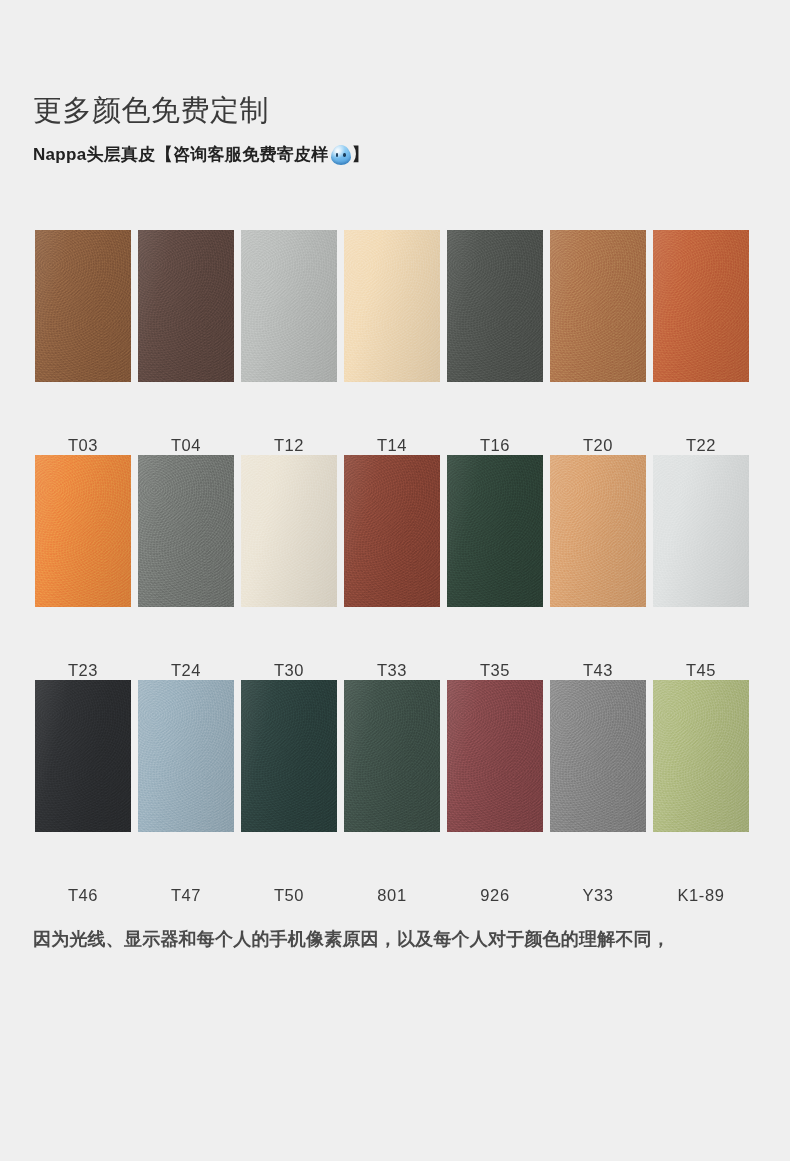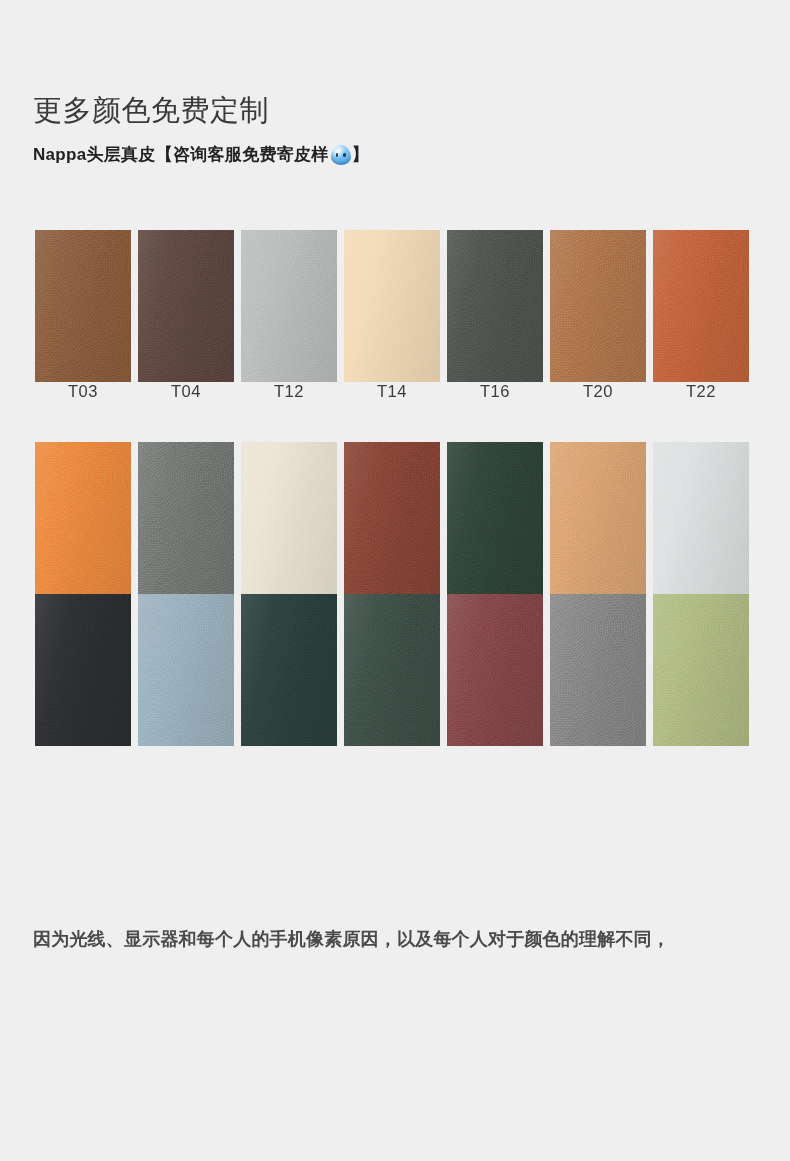--- a/index.html
+++ b/index.html
@@ -114,22 +114,22 @@
     inset: 0;
     background: linear-gradient(103deg,
         rgba(255,255,255,0.10) 0%,
         rgba(255,255,255,0.02) 28%,
         rgba(0,0,0,0.05) 62%,
         rgba(0,0,0,0.10) 100%);
   }
   .label-row {
     display: flex;
     gap: 7px;
-    height: 60px;
-    align-items: flex-start;
+    height: 73px;
+    align-items: flex-end;
   }
   .label {
     width: 96px;
     text-align: center;
     font-size: 16.5px;
     color: #3b3b3b;
     letter-spacing: 0.6px;
     font-family: "Liberation Sans", "DejaVu Sans", sans-serif;
   }
 
@@ -255,20 +255,29 @@
             <div class="sheen"></div>
           </div>
         </div>
         <div class="cell">
           <div class="swatch" style="background-color: rgb(223, 226, 226);">
             <div class="grain"></div>
             <div class="sheen"></div>
           </div>
         </div>
       </div>
+      <div class="label-row">
+        <div class="label">T23</div>
+        <div class="label">T24</div>
+        <div class="label">T30</div>
+        <div class="label">T33</div>
+        <div class="label">T35</div>
+        <div class="label">T43</div>
+        <div class="label">T45</div>
+      </div>
       <div class="row">
         <div class="cell">
           <div class="swatch" style="background-color: rgb(44, 46, 49);">
             <div class="grain"></div>
             <div class="sheen"></div>
           </div>
         </div>
         <div class="cell">
           <div class="swatch" style="background-color: rgb(157, 179, 192);">
             <div class="grain"></div>
@@ -298,20 +307,29 @@
             <div class="grain"></div>
             <div class="sheen"></div>
           </div>
         </div>
         <div class="cell">
           <div class="swatch" style="background-color: rgb(178, 189, 132);">
             <div class="grain"></div>
             <div class="sheen"></div>
           </div>
         </div>
+      </div>
+      <div class="label-row">
+        <div class="label">T46</div>
+        <div class="label">T47</div>
+        <div class="label">T50</div>
+        <div class="label">801</div>
+        <div class="label">926</div>
+        <div class="label">Y33</div>
+        <div class="label">K1-89</div>
       </div>
     </div>
 
   <div class="disclaimer" id="disclaimer">
       <p>因为光线、显示器和每个人的手机像素原因，以及每个人对于颜色的理解不同，</p>
     </div>
 
 </div>
 
 </body></html>

